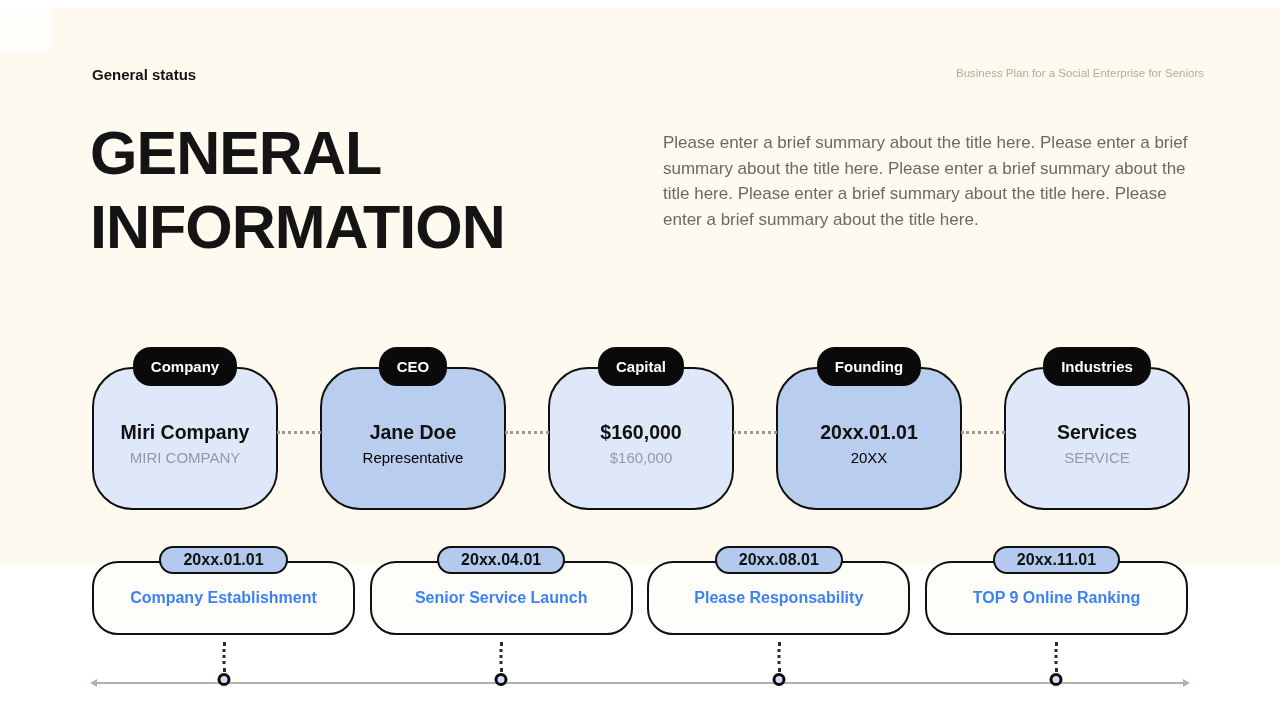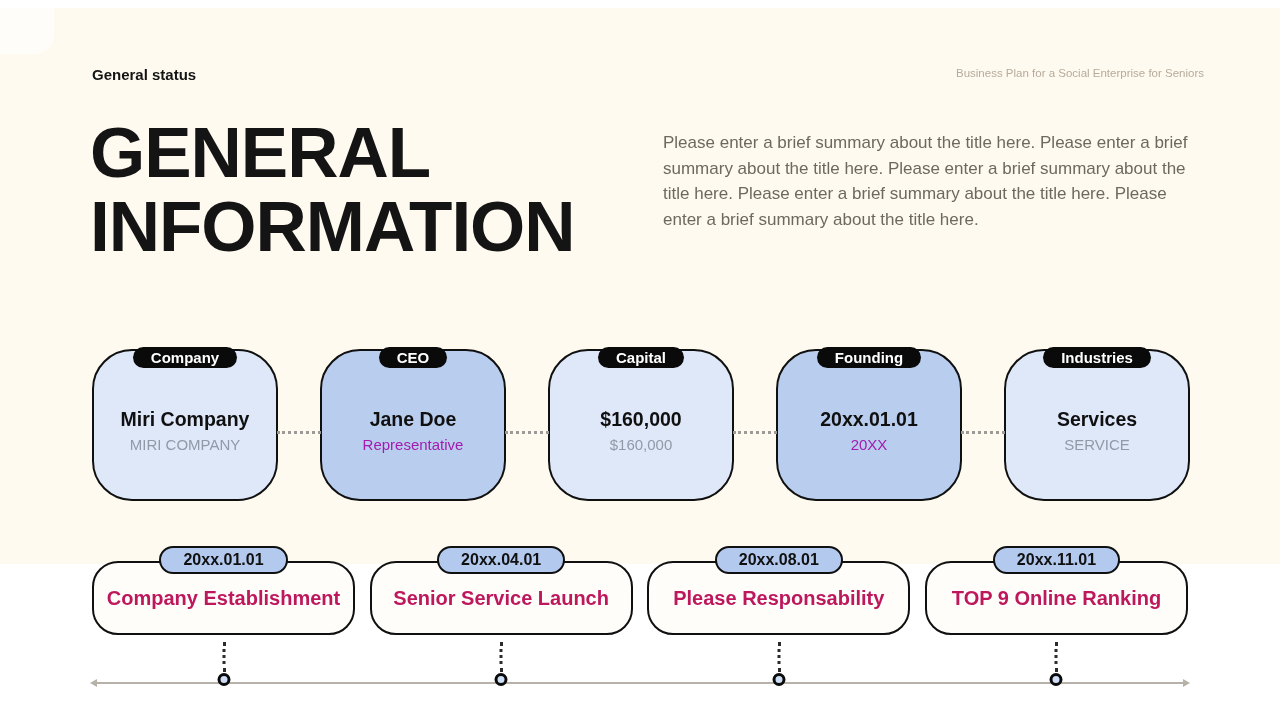--- a/index.html
+++ b/index.html
@@ -25,21 +25,21 @@
     font-size: 15px; font-weight: 700; color: #141414;
   }
 
   .header-right {
     position: absolute; right: 76px; top: 59px;
     font-size: 11.5px; color: #b5ab9b; font-weight: 400;
   }
 
   .big-title {
     position: absolute; left: 90px; top: 108px;
-    font-size: 71px; font-weight: 800; color: #141414;
+    font-size: 61px; font-weight: 800; color: #141414;
     line-height: 74px; letter-spacing: -1px;
   }
 
   .summary {
     position: absolute; left: 663px; top: 122px; width: 540px;
     font-size: 17px; line-height: 25.5px; color: #6e695f;
   }
 
   
   .cards-row {
@@ -49,37 +49,37 @@
   }
   .info-card-wrap {
     position: relative;
     width: 186px;
     display: flex; flex-direction: column; align-items: center;
   }
   .card-tag {
     position: relative; z-index: 2;
     background: #0a0a0a; color: #ffffff;
     font-size: 15px; font-weight: 600;
-    padding: 2px 18px; border-radius: 18px;
+    padding: 11px 18px; border-radius: 18px;
     white-space: nowrap;
   }
   .info-card {
     margin-top: -19px;
     width: 186px; height: 152px;
     border: 2.5px solid #101010; border-radius: 40px;
     display: flex; flex-direction: column;
     align-items: center; justify-content: center;
     gap: 5px; padding-top: 10px;
   }
   .info-card.light { background: #dfe8f9; }
   .info-card.dark  { background: #b9cdee; }
   .card-value { font-size: 19.5px; font-weight: 700; color: #101010; }
   .card-sub   { font-size: 15px; font-weight: 400; }
   .info-card.light .card-sub { color: #9199a8; }
-  .info-card.dark  .card-sub { color: #a21caf; }
+  .info-card.dark  .card-sub { color: #000000; }
 
   .h-dots {
     position: absolute; top: 84px; height: 0;
     border-top: 3px dotted #9b9a96;
     width: 44px; z-index: 1;
   }
   .h-dots.d1 { left: 185px; }
   .h-dots.d2 { left: 413px; }
   .h-dots.d3 { left: 641px; }
   .h-dots.d4 { left: 869px; }
@@ -100,21 +100,21 @@
     border: 2.5px solid #101010; border-radius: 18px;
     font-size: 16px; font-weight: 700;
     padding: 3px 22px; white-space: nowrap;
   }
   .tl-box {
     margin-top: -13px;
     width: 263px; height: 74px;
     background: #fffdfa;
     border: 2.5px solid #101010; border-radius: 26px;
     display: flex; align-items: center; justify-content: center;
-    font-size: 20px; font-weight: 700; color: #be185d;
+    font-size: 16px; font-weight: 700; color: #3b82f6;
   }
   .v-dots {
     position: absolute; left: 50%; top: 96px;
     height: 30px; width: 0;
     border-left: 3px dotted #2c2c2c;
     transform: translateX(-1.5px);
   }
   .tl-dot {
     position: absolute; left: 50%; top: 127px;
     width: 13px; height: 13px;

